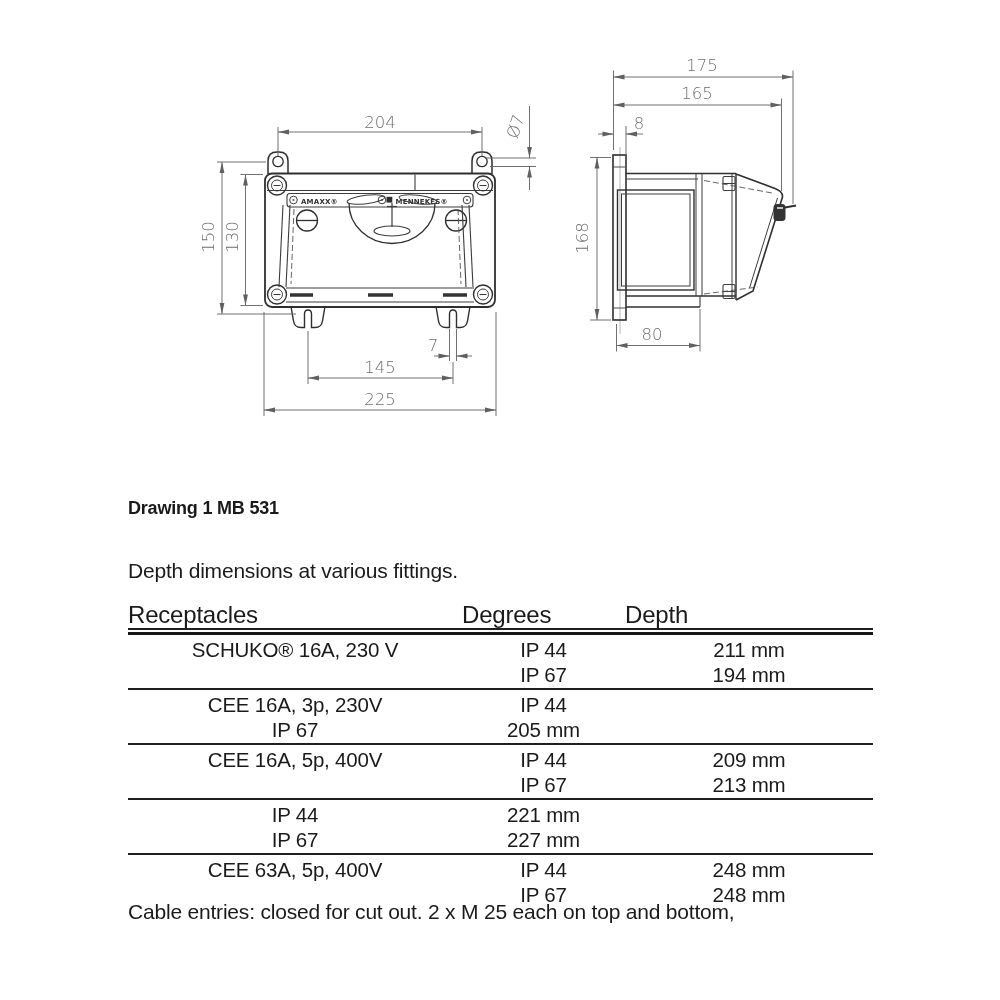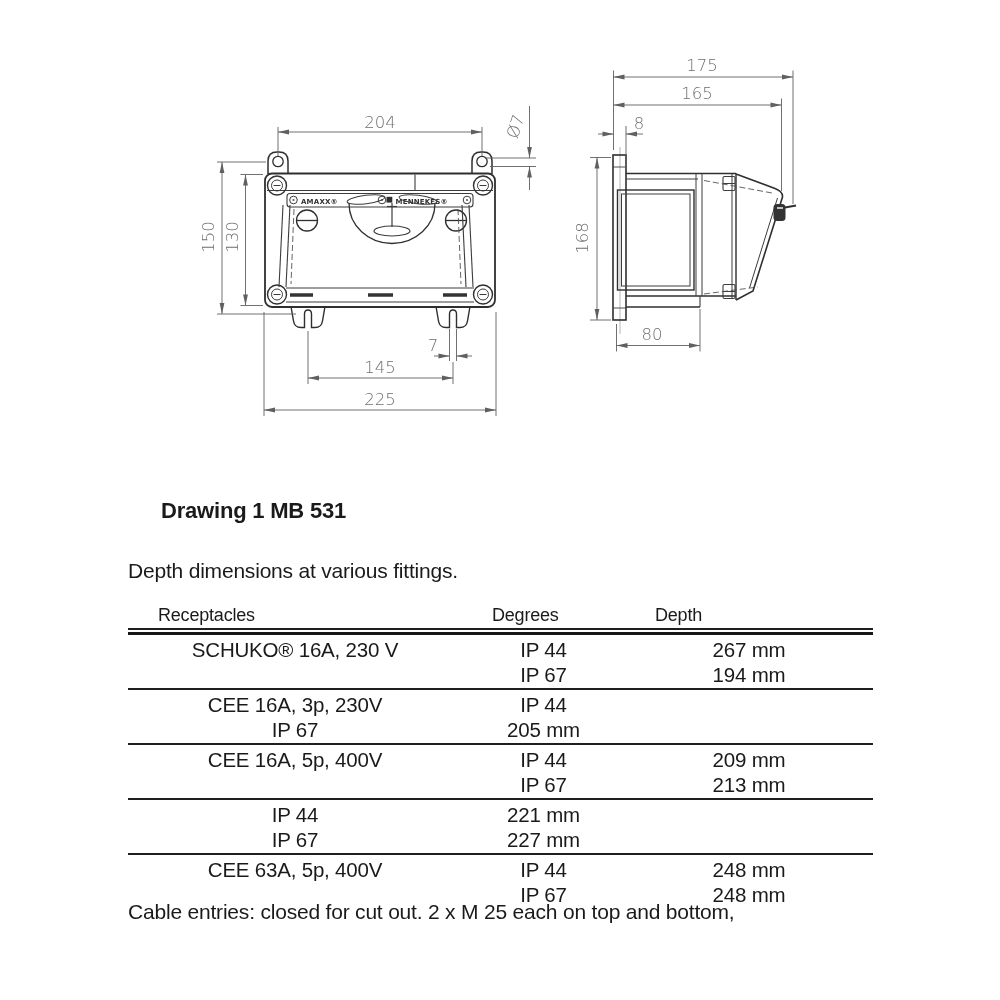--- a/index.html
+++ b/index.html
@@ -8,25 +8,25 @@
   
   #drawing{position:absolute;left:120px;top:30px;width:810px;height:410px;}
   .ln{stroke:#2f2f2f;fill:none;}
   .ln2{stroke:#3c3c3c;fill:none;}
   .dim{stroke:#606060;stroke-width:.9;fill:none;}
   .arr{fill:#606060;stroke:none;}
   .dash{stroke:#4a4a4a;stroke-width:.85;fill:none;stroke-dasharray:6 3;}
   .dimt{fill:#6e6e6e;font-family:"DejaVu Sans",sans-serif;font-size:16.5px;font-weight:200;}
   .brand{fill:#2f2f2f;font-family:"DejaVu Sans",sans-serif;font-size:7px;font-weight:bold;letter-spacing:.2px;}
   
-  .title{left:128px;top:498px;font-size:22px;font-weight:bold;letter-spacing:-0.2px;margin-left:33px;}
+  .title{left:128px;top:498px;font-size:18px;font-weight:bold;letter-spacing:-0.2px;}
   .subtitle{left:128px;top:559px;font-size:21px;letter-spacing:-0.2px;text-align:center;}
   .tablewrap{left:128px;top:603px;width:745px;letter-spacing:-0.2px;}
   .tgrid{display:grid;grid-template-columns:334px 163px 1fr;}
-  .thead{font-size:18px;line-height:24px;margin-left:30px;}
+  .thead{font-size:24px;line-height:24px;}
   .rule-thin{height:1.5px;background:#1f1f1f;margin-top:1px;}
   .rule-thick{height:3px;background:#171717;margin-top:2.5px;}
   .tg{font-size:20.5px;padding:2px 0 1px;text-align:center;}
   .tg div{line-height:25px;white-space:nowrap;}
   .tg.sep{border-bottom:2.5px solid #1f1f1f;}
   .footer{left:128px;top:898px;font-size:21px;line-height:27px;letter-spacing:-0.2px;width:780px;}
 </style>
 </head>
 <body>
 
@@ -271,21 +271,21 @@
     <div>Receptacles</div>
     <div>Degrees</div>
     <div>Depth</div>
   </div>
   <div class="rule-thin"></div>
   <div class="rule-thick"></div>
 
   <div class="tgrid tg sep">
     <div>SCHUKO® 16A, 230 V</div>
     <div>IP 44</div>
-    <div>267 mm</div>
+    <div>211 mm</div>
     <div></div>
     <div>IP 67</div>
     <div>194 mm</div>
   </div>
 
   <div class="tgrid tg sep">
     <div>CEE 16A, 3p, 230V</div>
     <div>IP 44</div>
     <div></div>
     <div>IP 67</div>

